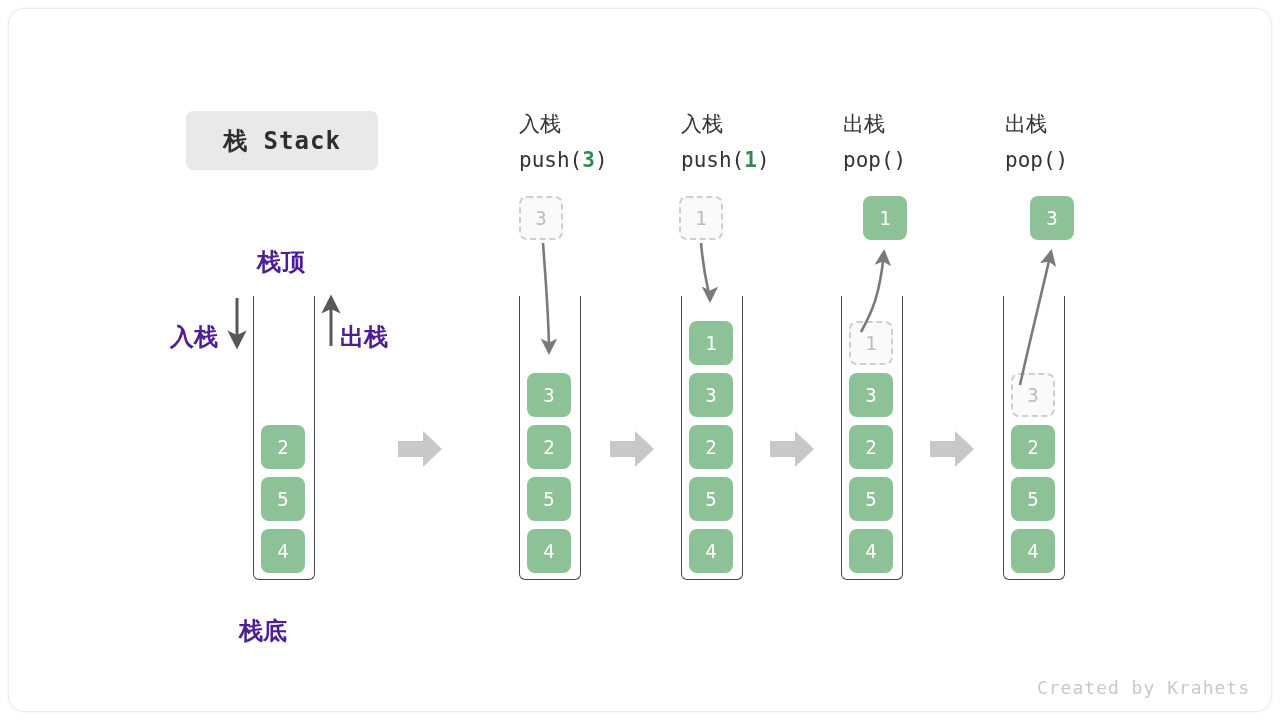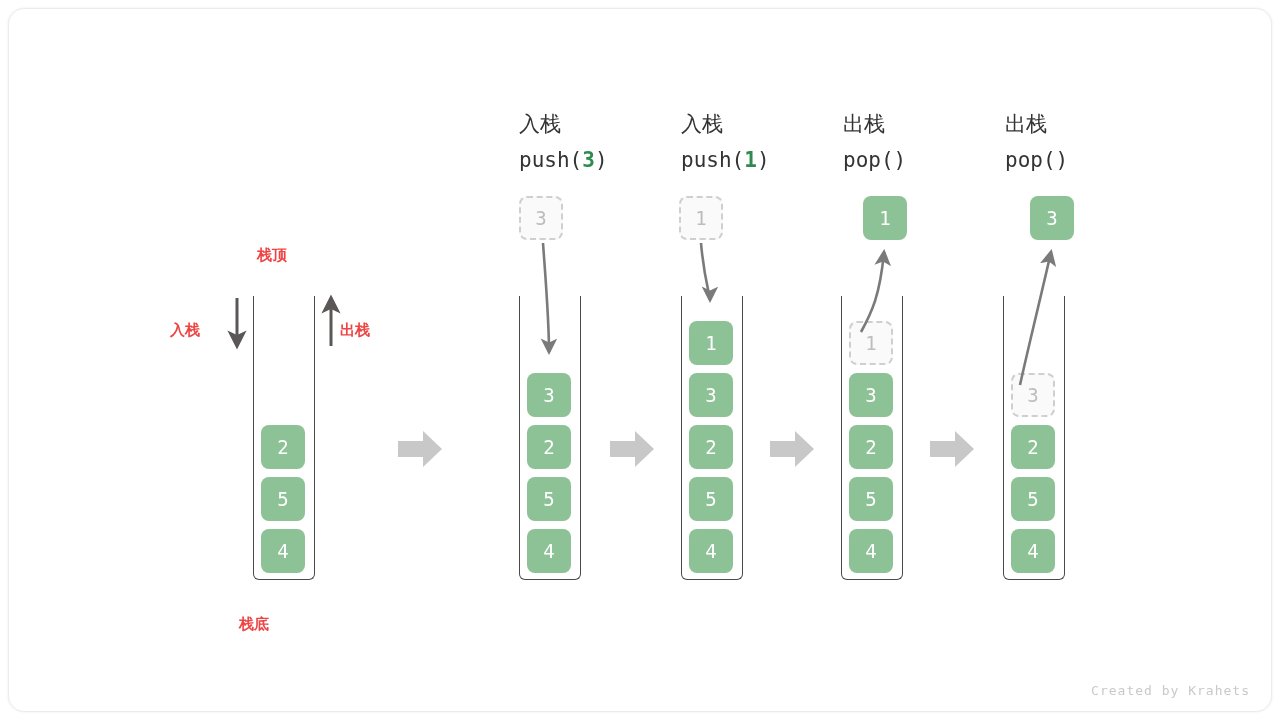--- a/index.html
+++ b/index.html
@@ -40,22 +40,22 @@
     color: #2e2e2e;
     font-size: 24px;
     font-weight: bold;
     letter-spacing: 1px;
     font-family: "DejaVu Sans Mono", "Liberation Mono", monospace;
   }
 
   
   .cjk-label {
     position: absolute;
-    color: #ef4444;
-    font-size: 15px;
+    color: #4c1d95;
+    font-size: 24px;
     font-weight: bold;
     white-space: nowrap;
     font-family: "DejaVu Sans", "Liberation Sans", sans-serif;
   }
 
   
   .col-head {
     position: absolute;
     color: #333333;
     white-space: nowrap;
@@ -110,32 +110,33 @@
   .step-arrow {
     position: absolute;
     width: 48px; height: 44px;
   }
 
   
   .footer {
     position: absolute;
     right: 30px; bottom: 22px;
     color: #c9c9c9;
-    font-size: 13px;
+    font-size: 18px;
     letter-spacing: 1px;
     font-family: "DejaVu Sans Mono", "Liberation Mono", monospace;
   }
 </style>
 </head>
 <body>
 
 <div id="canvas">
 
   <div class="card"></div>
 
+  <div class="title-chip">栈 Stack</div>
 
   <div class="cjk-label" style="left:257px; top:246px;">栈顶</div>
   <div class="cjk-label" style="left:239px; top:615px;">栈底</div>
   <div class="cjk-label" style="left:170px; top:321px;">入栈</div>
   <div class="cjk-label" style="left:340px; top:321px;">出栈</div>
 
   <div class="stack-box" style="left:253px; top:296px; width:62px; height:284px;"></div>
 
   <div class="cell" style="left:261px; top:425px;">2</div>
   <div class="cell" style="left:261px; top:477px;">5</div>

